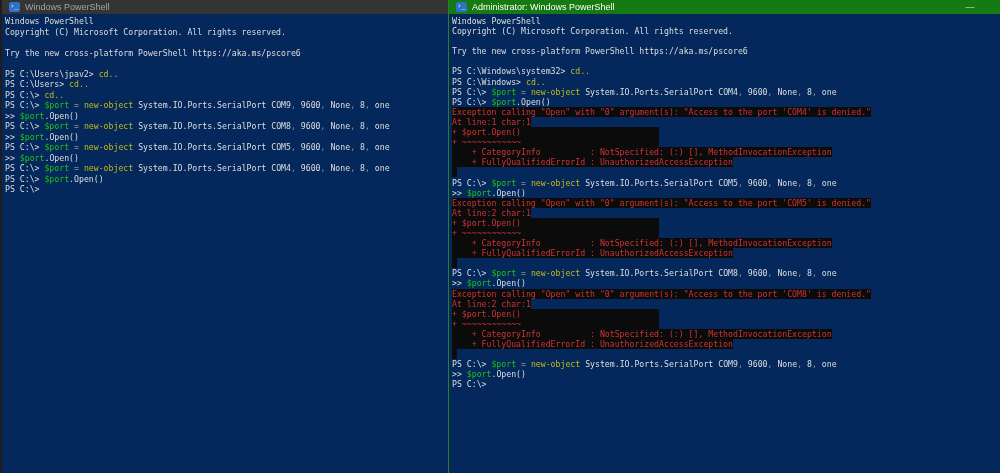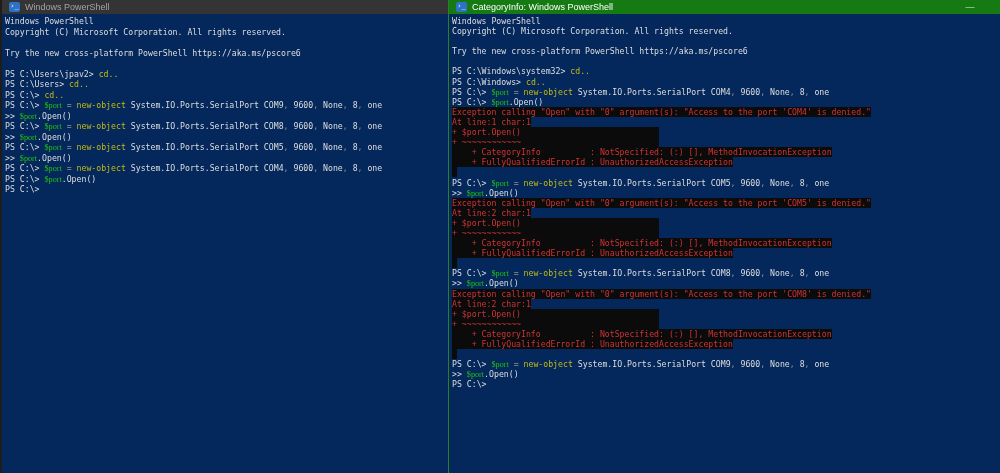--- a/index.html
+++ b/index.html
@@ -34,36 +34,36 @@
   .console{
     padding:2px 0 0 3px;
     font-size:8.2px;
     white-space:pre;
     overflow:hidden;
   }
   .win-left  .console .console-line{height:10.5px;line-height:10.5px;}
   .win-right .console .console-line{height:10.1px;line-height:10.1px;}
   .c-w{color:var(--fg-white);}
   .c-y{color:var(--fg-yellow);}
-  .c-g{color:var(--fg-green);font-family:Liberation Serif, serif;}
+  .c-g{color:var(--fg-green);}
   .c-d{color:var(--fg-gray);}
   .c-r{color:var(--fg-red);background:var(--err-bg);}
 </style>
 </head>
 <body>
 
 <div class="window win-left">
   <div class="titlebar titlebar-inactive">
     <span class="ps-icon">›_</span>
     <span class="title-text">Windows PowerShell</span>
   </div>
   <div class="console"><div class="console-line"><span class="c-w">Windows PowerShell</span></div><div class="console-line"><span class="c-w">Copyright (C) Microsoft Corporation. All rights reserved.</span></div><div class="console-line"></div><div class="console-line"><span class="c-w">Try the new cross-platform PowerShell https://aka.ms/pscore6</span></div><div class="console-line"></div><div class="console-line"><span class="c-w">PS C:\Users\jpav2&gt; </span><span class="c-y">cd..</span></div><div class="console-line"><span class="c-w">PS C:\Users&gt; </span><span class="c-y">cd..</span></div><div class="console-line"><span class="c-w">PS C:\&gt; </span><span class="c-y">cd..</span></div><div class="console-line"><span class="c-w">PS C:\&gt; </span><span class="c-g">$port</span><span class="c-w"> </span><span class="c-d">=</span><span class="c-w"> </span><span class="c-y">new-object</span><span class="c-w"> System.IO.Ports.SerialPort COM9</span><span class="c-d">,</span><span class="c-w"> 9600</span><span class="c-d">,</span><span class="c-w"> None</span><span class="c-d">,</span><span class="c-w"> 8</span><span class="c-d">,</span><span class="c-w"> one</span></div><div class="console-line"><span class="c-w">&gt;&gt; </span><span class="c-g">$port</span><span class="c-w">.Open()</span></div><div class="console-line"><span class="c-w">PS C:\&gt; </span><span class="c-g">$port</span><span class="c-w"> </span><span class="c-d">=</span><span class="c-w"> </span><span class="c-y">new-object</span><span class="c-w"> System.IO.Ports.SerialPort COM8</span><span class="c-d">,</span><span class="c-w"> 9600</span><span class="c-d">,</span><span class="c-w"> None</span><span class="c-d">,</span><span class="c-w"> 8</span><span class="c-d">,</span><span class="c-w"> one</span></div><div class="console-line"><span class="c-w">&gt;&gt; </span><span class="c-g">$port</span><span class="c-w">.Open()</span></div><div class="console-line"><span class="c-w">PS C:\&gt; </span><span class="c-g">$port</span><span class="c-w"> </span><span class="c-d">=</span><span class="c-w"> </span><span class="c-y">new-object</span><span class="c-w"> System.IO.Ports.SerialPort COM5</span><span class="c-d">,</span><span class="c-w"> 9600</span><span class="c-d">,</span><span class="c-w"> None</span><span class="c-d">,</span><span class="c-w"> 8</span><span class="c-d">,</span><span class="c-w"> one</span></div><div class="console-line"><span class="c-w">&gt;&gt; </span><span class="c-g">$port</span><span class="c-w">.Open()</span></div><div class="console-line"><span class="c-w">PS C:\&gt; </span><span class="c-g">$port</span><span class="c-w"> </span><span class="c-d">=</span><span class="c-w"> </span><span class="c-y">new-object</span><span class="c-w"> System.IO.Ports.SerialPort COM4</span><span class="c-d">,</span><span class="c-w"> 9600</span><span class="c-d">,</span><span class="c-w"> None</span><span class="c-d">,</span><span class="c-w"> 8</span><span class="c-d">,</span><span class="c-w"> one</span></div><div class="console-line"><span class="c-w">PS C:\&gt; </span><span class="c-g">$port</span><span class="c-w">.Open()</span></div><div class="console-line"><span class="c-w">PS C:\&gt;</span></div></div>
 </div>
 
 <div class="window win-right">
   <div class="titlebar titlebar-admin">
     <span class="ps-icon">›_</span>
-    <span class="title-text">CategoryInfo: Windows PowerShell</span>
+    <span class="title-text">Administrator: Windows PowerShell</span>
     <span class="tb-spacer"></span>
     <span class="tb-btn">—</span>
   </div>
   <div class="console"><div class="console-line"><span class="c-w">Windows PowerShell</span></div><div class="console-line"><span class="c-w">Copyright (C) Microsoft Corporation. All rights reserved.</span></div><div class="console-line"></div><div class="console-line"><span class="c-w">Try the new cross-platform PowerShell https://aka.ms/pscore6</span></div><div class="console-line"></div><div class="console-line"><span class="c-w">PS C:\Windows\system32&gt; </span><span class="c-y">cd..</span></div><div class="console-line"><span class="c-w">PS C:\Windows&gt; </span><span class="c-y">cd..</span></div><div class="console-line"><span class="c-w">PS C:\&gt; </span><span class="c-g">$port</span><span class="c-w"> </span><span class="c-d">=</span><span class="c-w"> </span><span class="c-y">new-object</span><span class="c-w"> System.IO.Ports.SerialPort COM4</span><span class="c-d">,</span><span class="c-w"> 9600</span><span class="c-d">,</span><span class="c-w"> None</span><span class="c-d">,</span><span class="c-w"> 8</span><span class="c-d">,</span><span class="c-w"> one</span></div><div class="console-line"><span class="c-w">PS C:\&gt; </span><span class="c-g">$port</span><span class="c-w">.Open()</span></div><div class="console-line"><span class="c-r">Exception calling "Open" with "0" argument(s): "Access to the port 'COM4' is denied."</span></div><div class="console-line"><span class="c-r">At line:1 char:1</span></div><div class="console-line"><span class="c-r">+ $port.Open()                            </span></div><div class="console-line"><span class="c-r">+ ~~~~~~~~~~~~                            </span></div><div class="console-line"><span class="c-r">    + CategoryInfo          : NotSpecified: (:) [], MethodInvocationException</span></div><div class="console-line"><span class="c-r">    + FullyQualifiedErrorId : UnauthorizedAccessException</span></div><div class="console-line"><span class="c-r"> </span></div><div class="console-line"><span class="c-w">PS C:\&gt; </span><span class="c-g">$port</span><span class="c-w"> </span><span class="c-d">=</span><span class="c-w"> </span><span class="c-y">new-object</span><span class="c-w"> System.IO.Ports.SerialPort COM5</span><span class="c-d">,</span><span class="c-w"> 9600</span><span class="c-d">,</span><span class="c-w"> None</span><span class="c-d">,</span><span class="c-w"> 8</span><span class="c-d">,</span><span class="c-w"> one</span></div><div class="console-line"><span class="c-w">&gt;&gt; </span><span class="c-g">$port</span><span class="c-w">.Open()</span></div><div class="console-line"><span class="c-r">Exception calling "Open" with "0" argument(s): "Access to the port 'COM5' is denied."</span></div><div class="console-line"><span class="c-r">At line:2 char:1</span></div><div class="console-line"><span class="c-r">+ $port.Open()                            </span></div><div class="console-line"><span class="c-r">+ ~~~~~~~~~~~~                            </span></div><div class="console-line"><span class="c-r">    + CategoryInfo          : NotSpecified: (:) [], MethodInvocationException</span></div><div class="console-line"><span class="c-r">    + FullyQualifiedErrorId : UnauthorizedAccessException</span></div><div class="console-line"><span class="c-r"> </span></div><div class="console-line"><span class="c-w">PS C:\&gt; </span><span class="c-g">$port</span><span class="c-w"> </span><span class="c-d">=</span><span class="c-w"> </span><span class="c-y">new-object</span><span class="c-w"> System.IO.Ports.SerialPort COM8</span><span class="c-d">,</span><span class="c-w"> 9600</span><span class="c-d">,</span><span class="c-w"> None</span><span class="c-d">,</span><span class="c-w"> 8</span><span class="c-d">,</span><span class="c-w"> one</span></div><div class="console-line"><span class="c-w">&gt;&gt; </span><span class="c-g">$port</span><span class="c-w">.Open()</span></div><div class="console-line"><span class="c-r">Exception calling "Open" with "0" argument(s): "Access to the port 'COM8' is denied."</span></div><div class="console-line"><span class="c-r">At line:2 char:1</span></div><div class="console-line"><span class="c-r">+ $port.Open()                            </span></div><div class="console-line"><span class="c-r">+ ~~~~~~~~~~~~                            </span></div><div class="console-line"><span class="c-r">    + CategoryInfo          : NotSpecified: (:) [], MethodInvocationException</span></div><div class="console-line"><span class="c-r">    + FullyQualifiedErrorId : UnauthorizedAccessException</span></div><div class="console-line"><span class="c-r"> </span></div><div class="console-line"><span class="c-w">PS C:\&gt; </span><span class="c-g">$port</span><span class="c-w"> </span><span class="c-d">=</span><span class="c-w"> </span><span class="c-y">new-object</span><span class="c-w"> System.IO.Ports.SerialPort COM9</span><span class="c-d">,</span><span class="c-w"> 9600</span><span class="c-d">,</span><span class="c-w"> None</span><span class="c-d">,</span><span class="c-w"> 8</span><span class="c-d">,</span><span class="c-w"> one</span></div><div class="console-line"><span class="c-w">&gt;&gt; </span><span class="c-g">$port</span><span class="c-w">.Open()</span></div><div class="console-line"><span class="c-w">PS C:\&gt;</span></div></div>
 </div>
 
 </body></html>

